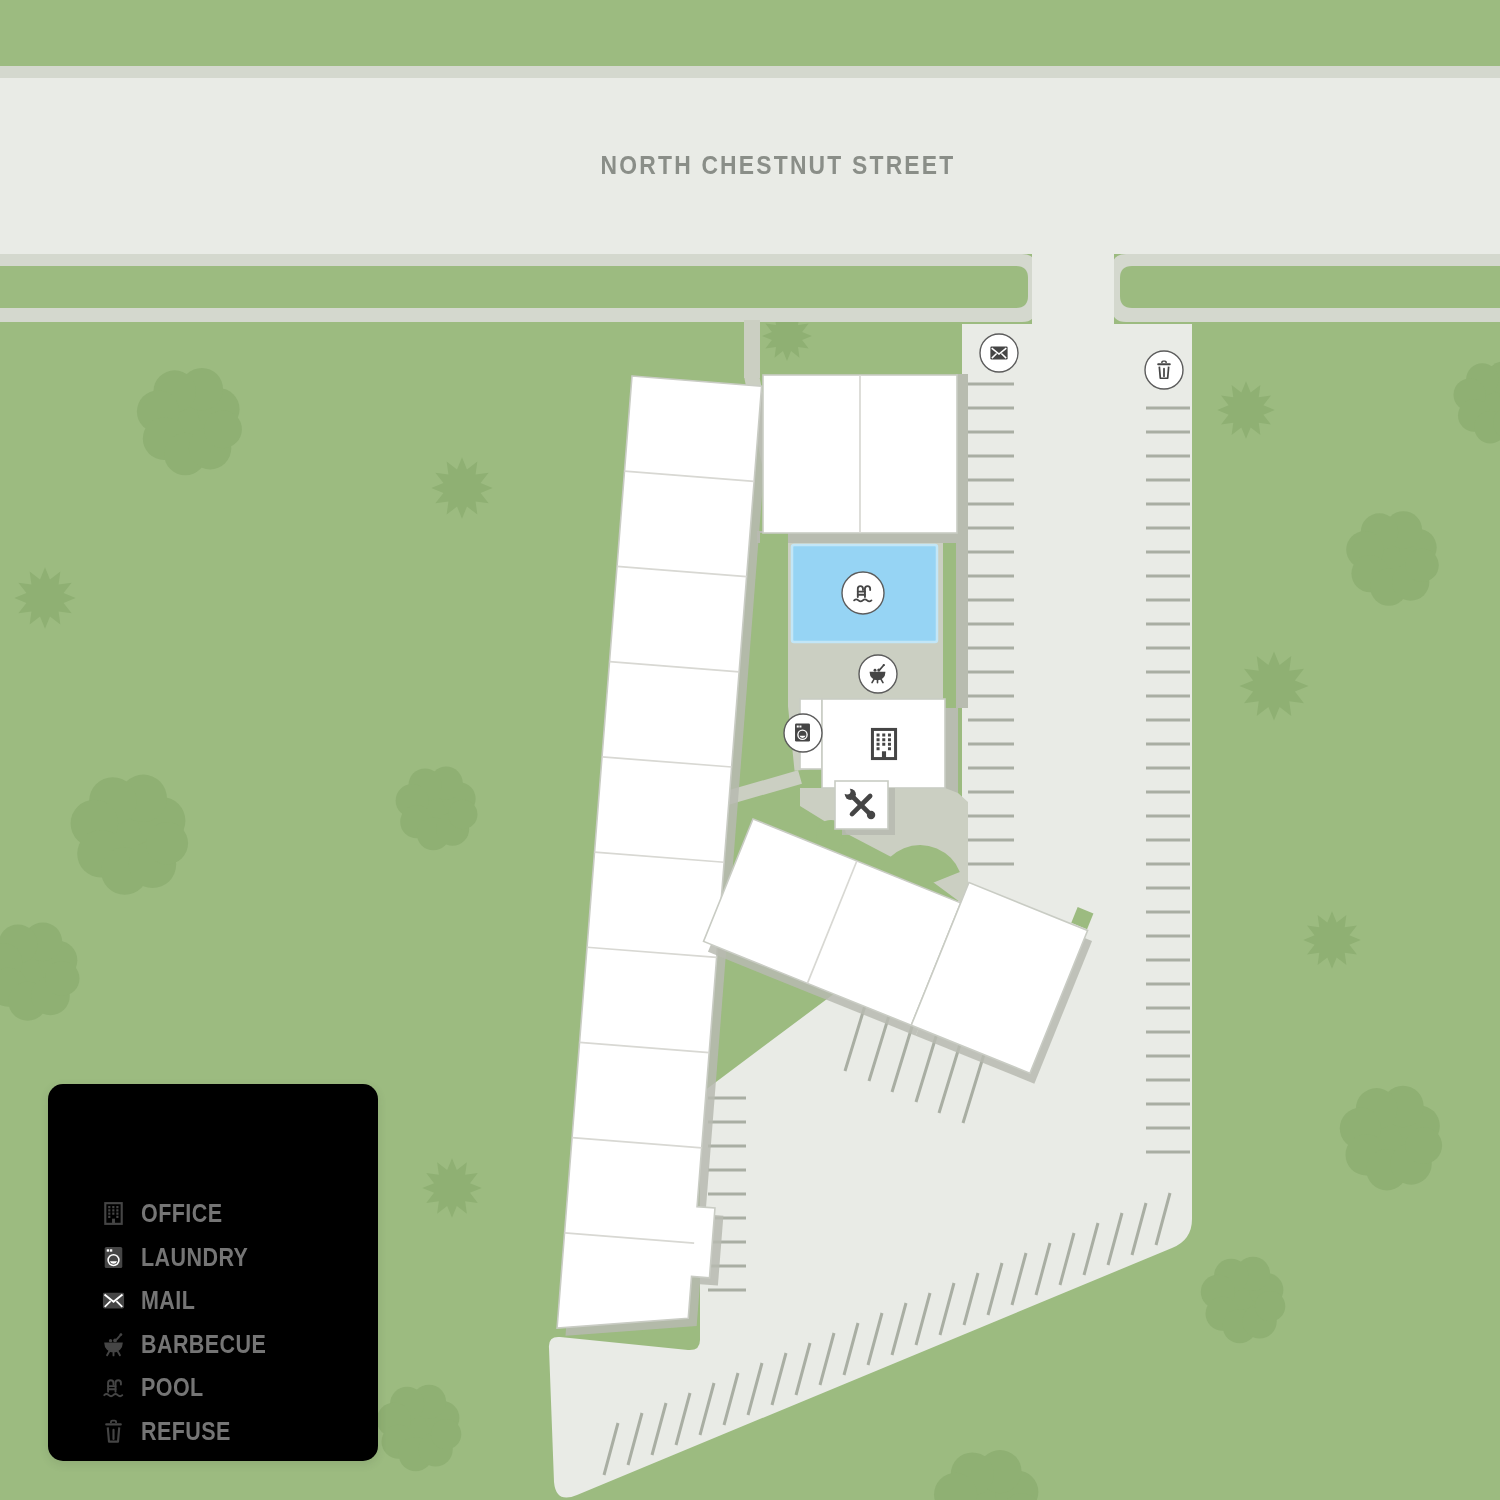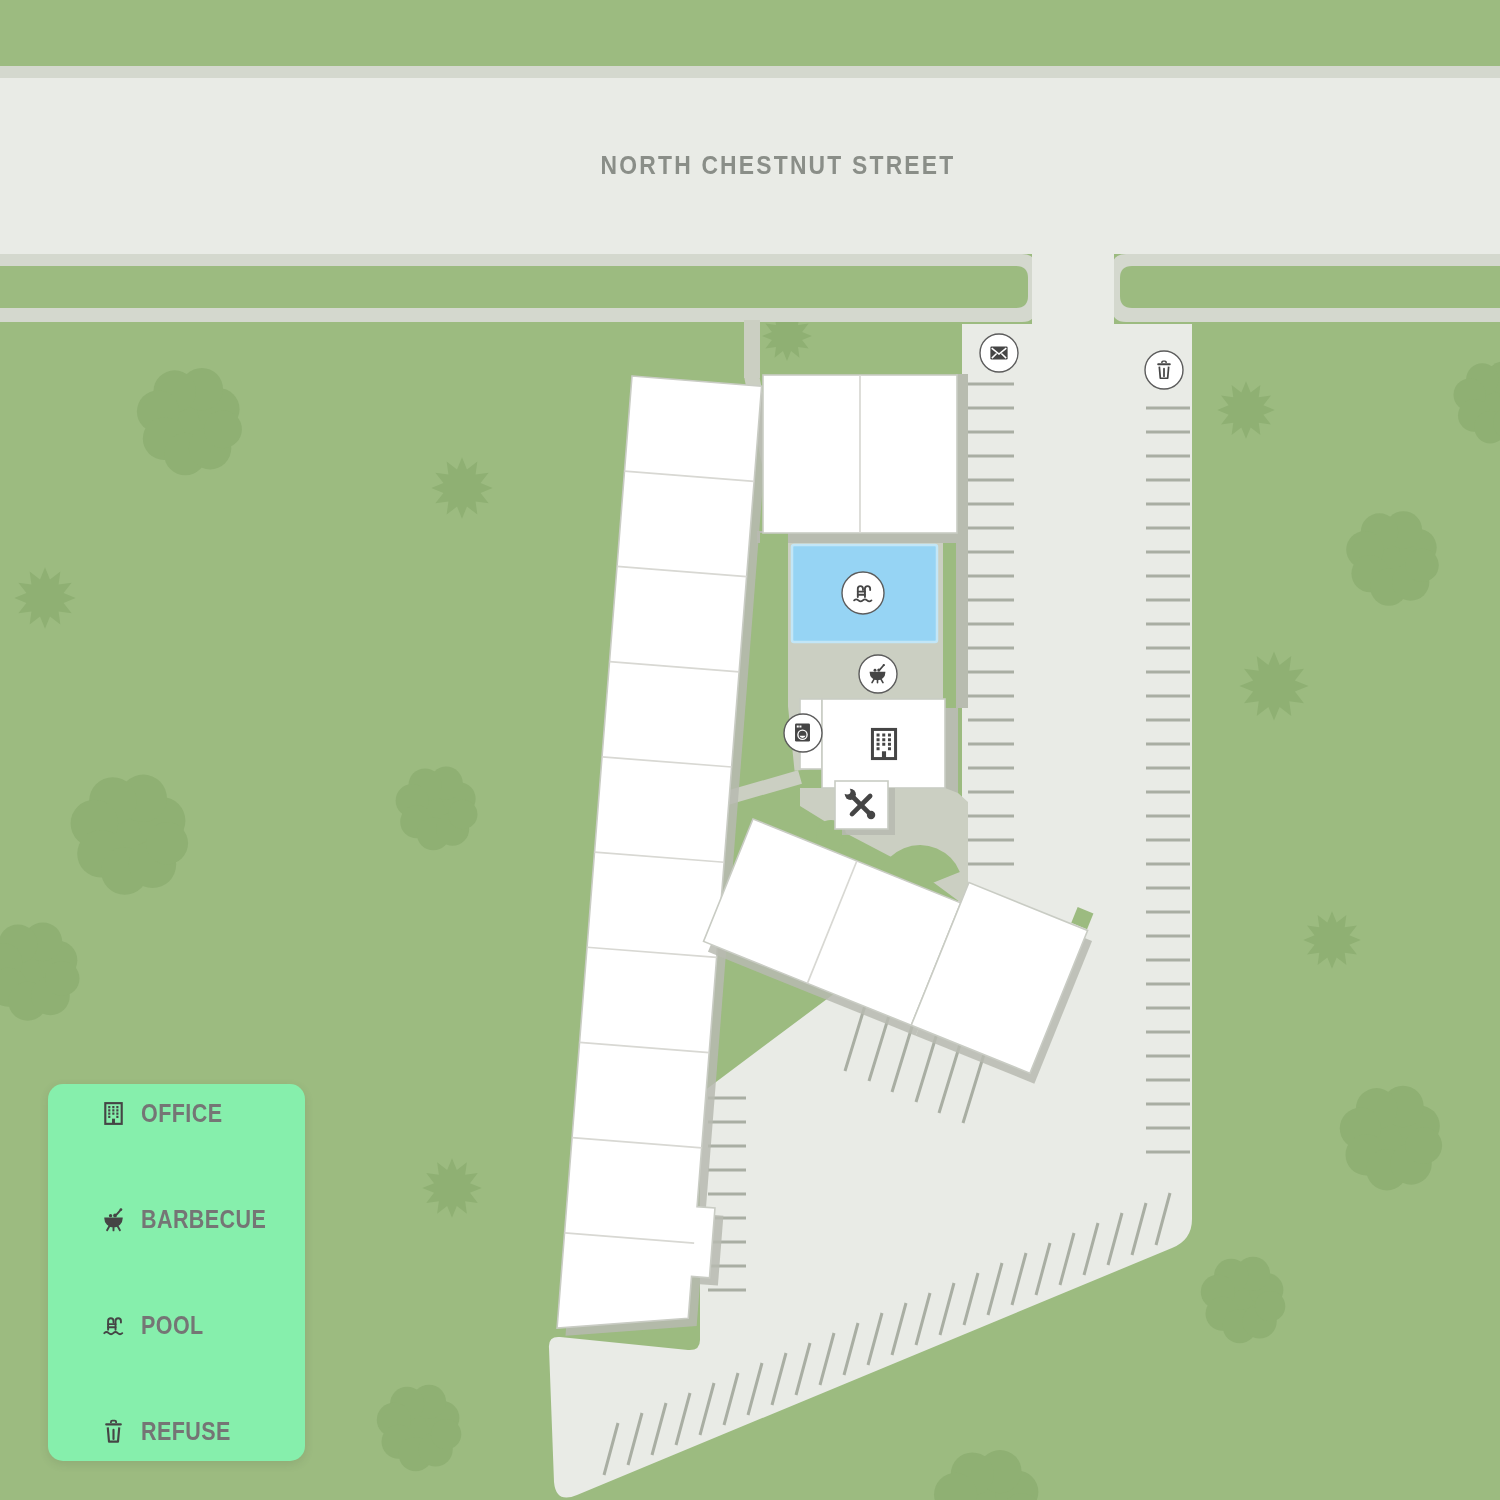--- a/index.html
+++ b/index.html
@@ -16,23 +16,23 @@
   .f-side{fill:var(--sidewalk)} .f-walk{fill:var(--walkway)} .f-walkd{fill:var(--walkway_dark)}
   .f-pool{fill:var(--pool);stroke:var(--pool_border);stroke-width:2.5}
   .f-bld{fill:var(--building);stroke:var(--building_border);stroke-width:1.6}
   .f-shadow{fill:var(--shadow);opacity:.85}
   .s-stripe{stroke:var(--stripe);stroke-width:3;fill:none}
   .s-walk{stroke:var(--walkway);fill:none}
   .divider{stroke:#d8d8d3;stroke-width:1.7}
   .mcircle{fill:#fff;stroke:#5c5c5c;stroke-width:1.4}
   .street-label{font-family:"Liberation Sans",sans-serif;font-weight:700;font-size:26px;
                 letter-spacing:2.5px;fill:var(--street_text);text-anchor:middle}
-  .legend{position:absolute;left:48px;top:1048px;width:257px;height:377px;background:#86efac;
+  .legend{position:absolute;left:48px;top:1048px;width:330px;height:377px;background:#000000;
           border-radius:15px;box-shadow:0 3px 10px rgba(50,60,40,.12);display:flex;
-          flex-direction:column;justify-content:space-between;padding:8px 0 8px 52px;box-sizing:border-box;}
+          flex-direction:column;justify-content:flex-end;padding:8px 0 8px 52px;box-sizing:border-box;}
   .legend-row{display:flex;align-items:center;gap:14px;height:43.5px;}
   .licon{width:27px;height:27px;flex:0 0 auto;}
   .llabel{font-weight:700;font-size:25px;line-height:1;color:var(--label_text);
           letter-spacing:.5px;transform:scaleX(.86);transform-origin:left center;white-space:nowrap;}
 </style>
 </head>
 <body>
 
 <div class="stage">
 <svg class="map-svg" viewBox="0 0 1500 1500" xmlns="http://www.w3.org/2000/svg">
@@ -224,20 +224,32 @@
 
 <div class="legend">
   <div class="legend-row">
     <svg class="licon" viewBox="0 0 24 24">
           <use href="#office-icon"></use>
         </svg>
     <span class="llabel">OFFICE</span>
   </div>
   <div class="legend-row">
     <svg class="licon" viewBox="0 0 24 24">
+          <use href="#laundry-icon"></use>
+        </svg>
+    <span class="llabel">LAUNDRY</span>
+  </div>
+  <div class="legend-row">
+    <svg class="licon" viewBox="0 0 24 24">
+          <use href="#mail-icon"></use>
+        </svg>
+    <span class="llabel">MAIL</span>
+  </div>
+  <div class="legend-row">
+    <svg class="licon" viewBox="0 0 24 24">
           <use href="#barbecue-icon"></use>
         </svg>
     <span class="llabel">BARBECUE</span>
   </div>
   <div class="legend-row">
     <svg class="licon" viewBox="0 0 24 24">
           <use href="#pool-icon"></use>
         </svg>
     <span class="llabel">POOL</span>
   </div>

